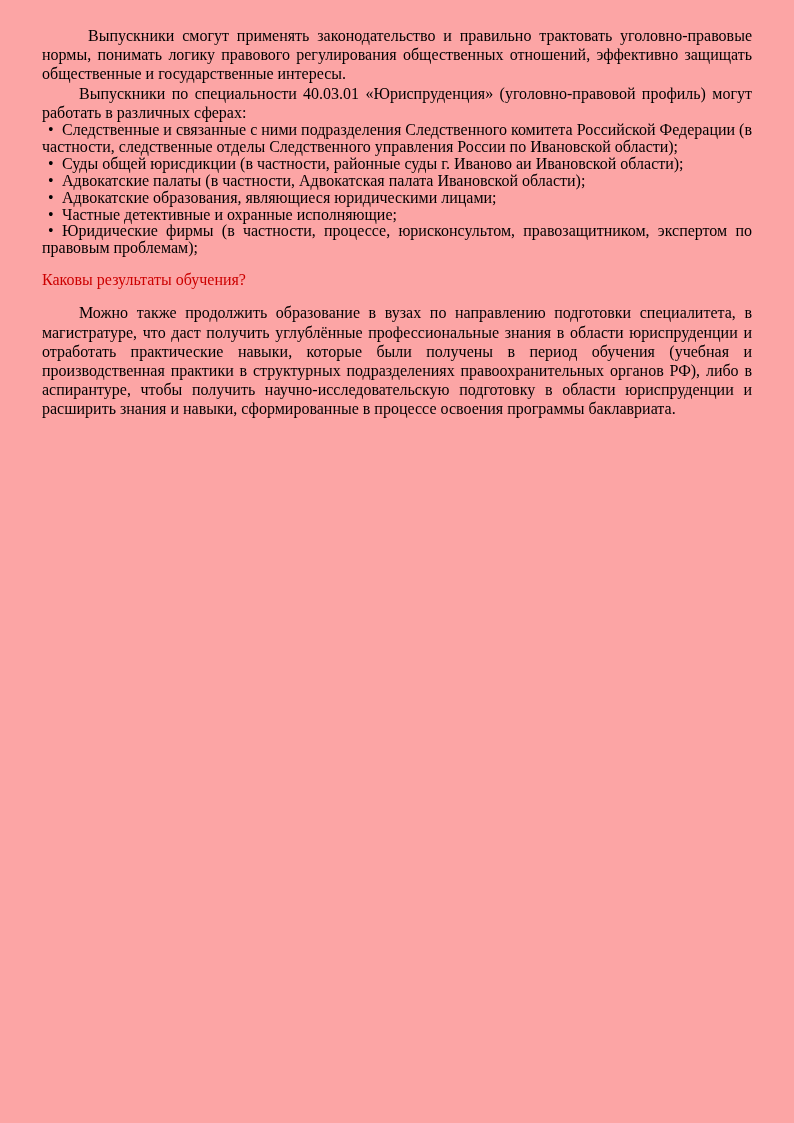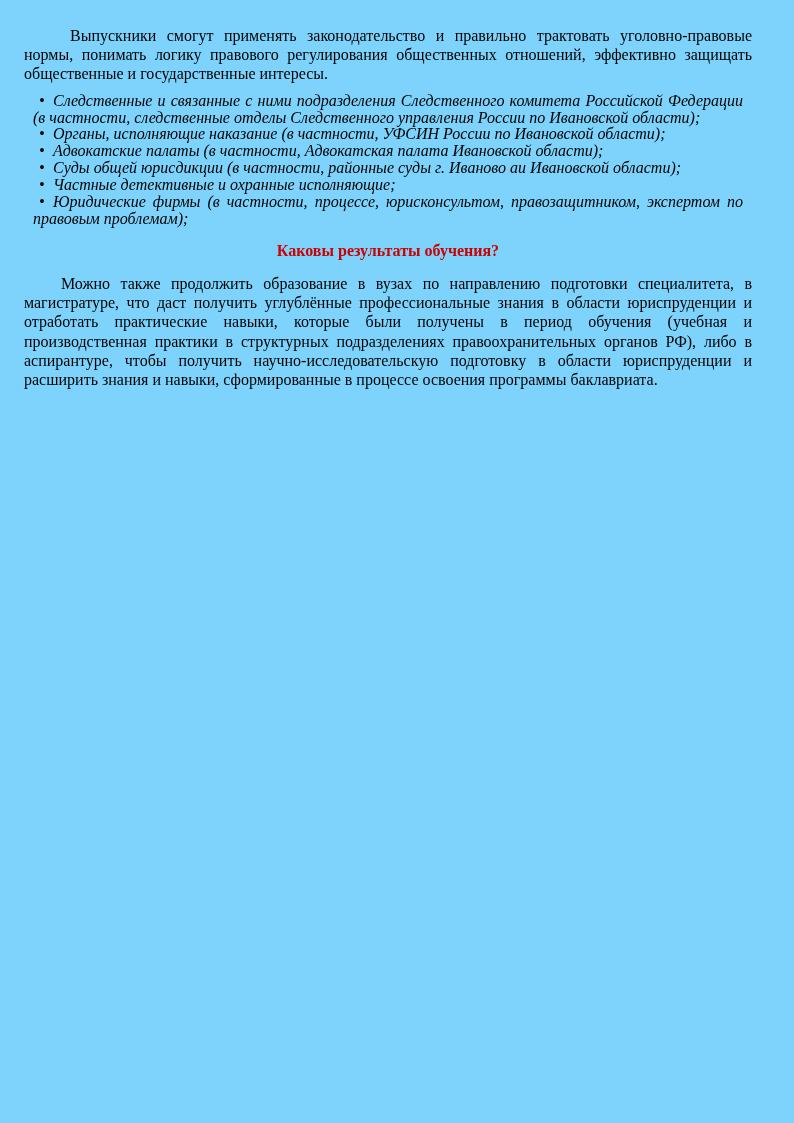--- a/index.html
+++ b/index.html
@@ -5,76 +5,75 @@
   html, body {
     margin: 0;
     padding: 0;
     background: #ffffff;
   }
   .page {
     position: relative;
     width: 794px;
     height: 1123px;
     box-sizing: border-box;
-    padding: 26px 42px 0 24px;
-    background: #7dd3fc;
+    padding: 26px 42px 0 42px;
+    background: #fca5a5;
     color: #000000;
     font-family: "Liberation Serif", "DejaVu Serif", serif;
     font-size: 16px;
     line-height: 19.2px;
     text-align: justify;
     overflow: hidden;
   }
   p {
     margin: 0;
   }
   .para {
     text-indent: 37px;
   }
   .para-first {
     text-indent: 46px;
   }
   ul.spheres {
     list-style: none;
-    margin: 9px;
+    margin: 0;
     padding: 0;
-    font-style: italic;
   }
   ul.spheres li {
     line-height: 16.9px;
     text-align: justify;
   }
   ul.spheres .bullet {
     display: inline-block;
     margin-left: 6px;
     width: 14px;
     text-indent: 0;
   }
   .section-heading {
     margin: 13px 0 14px 0;
-    text-align: center;
-    font-weight: bold;
+    font-weight: normal;
     color: #cc0000;
     line-height: 19.2px;
     text-indent: 0;
   }
 </style>
 </head>
 <body>
 
 <div class="page">
 
   <p class="para para-first">Выпускники смогут применять законодательство и правильно трактовать уголовно-правовые нормы, понимать логику правового регулирования общественных отношений, эффективно защищать общественные и государственные интересы.</p>
 
+  <p class="para">Выпускники по специальности 40.03.01 «Юриспруденция» (уголовно-правовой профиль) могут работать в различных сферах:</p>
 
   <ul class="spheres">
     <li><span class="bullet">•</span><span>Следственные и связанные с ними подразделения Следственного комитета Российской Федерации (в частности, следственные отделы Следственного управления России по Ивановской области);</span></li>
-    <li><span class="bullet">•</span><span>Органы, исполняющие наказание (в частности, УФСИН России по Ивановской области);</span></li>
+    <li><span class="bullet">•</span><span>Суды общей юрисдикции (в частности, районные суды г. Иваново аи  Ивановской области);</span></li>
     <li><span class="bullet">•</span><span>Адвокатские палаты (в частности, Адвокатская палата Ивановской области);</span></li>
-    <li><span class="bullet">•</span><span>Суды общей юрисдикции (в частности, районные суды г. Иваново аи  Ивановской области);</span></li>
+    <li><span class="bullet">•</span><span>Адвокатские образования, являющиеся юридическими лицами;</span></li>
     <li><span class="bullet">•</span><span>Частные детективные и охранные исполняющие;</span></li>
     <li><span class="bullet">•</span><span>Юридические фирмы (в частности, процессе, юрисконсультом, правозащитником, экспертом по правовым проблемам);</span></li>
   </ul>
 
   <p class="section-heading">Каковы результаты обучения?</p>
 
 
   <p class="para">Можно также продолжить образование в вузах по направлению подготовки специалитета, в магистратуре, что даст получить углублённые профессиональные знания в области юриспруденции и отработать практические навыки, которые были получены в период обучения (учебная и производственная практики в структурных подразделениях правоохранительных органов РФ), либо в аспирантуре, чтобы получить научно-исследовательскую подготовку в области юриспруденции и расширить знания и навыки, сформированные в процессе освоения программы баклавриата.</p>
 
 </div>

